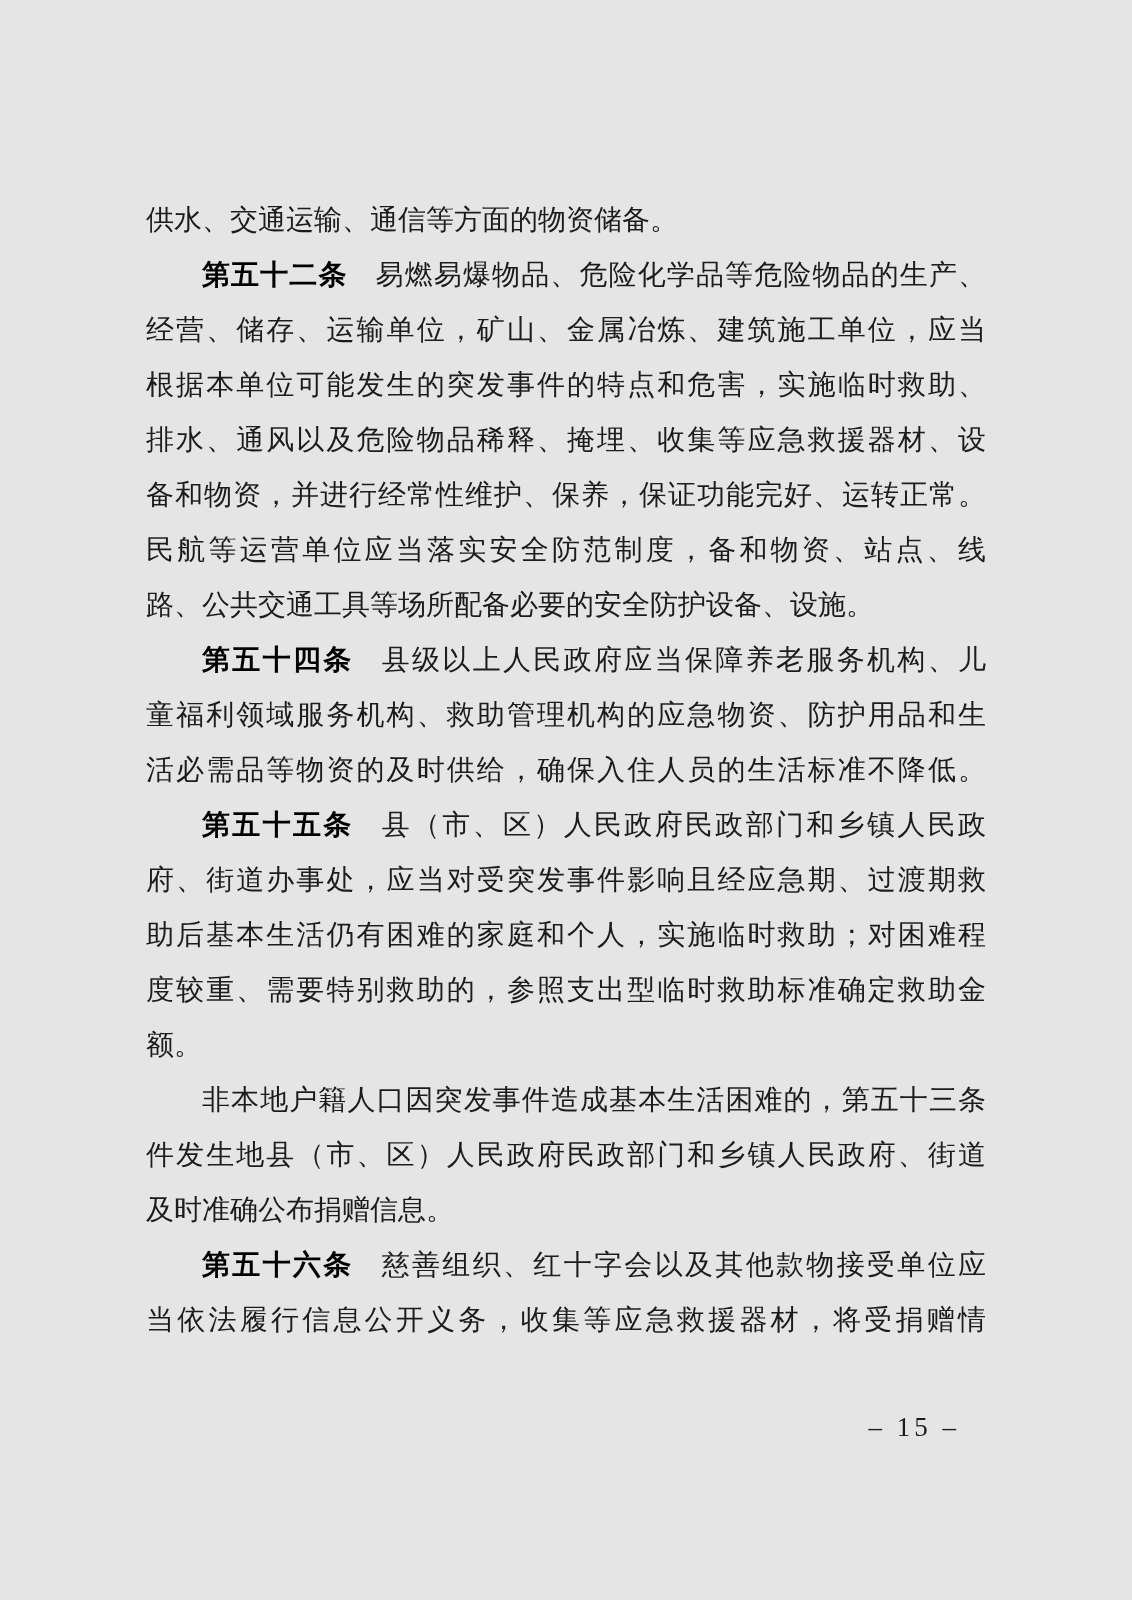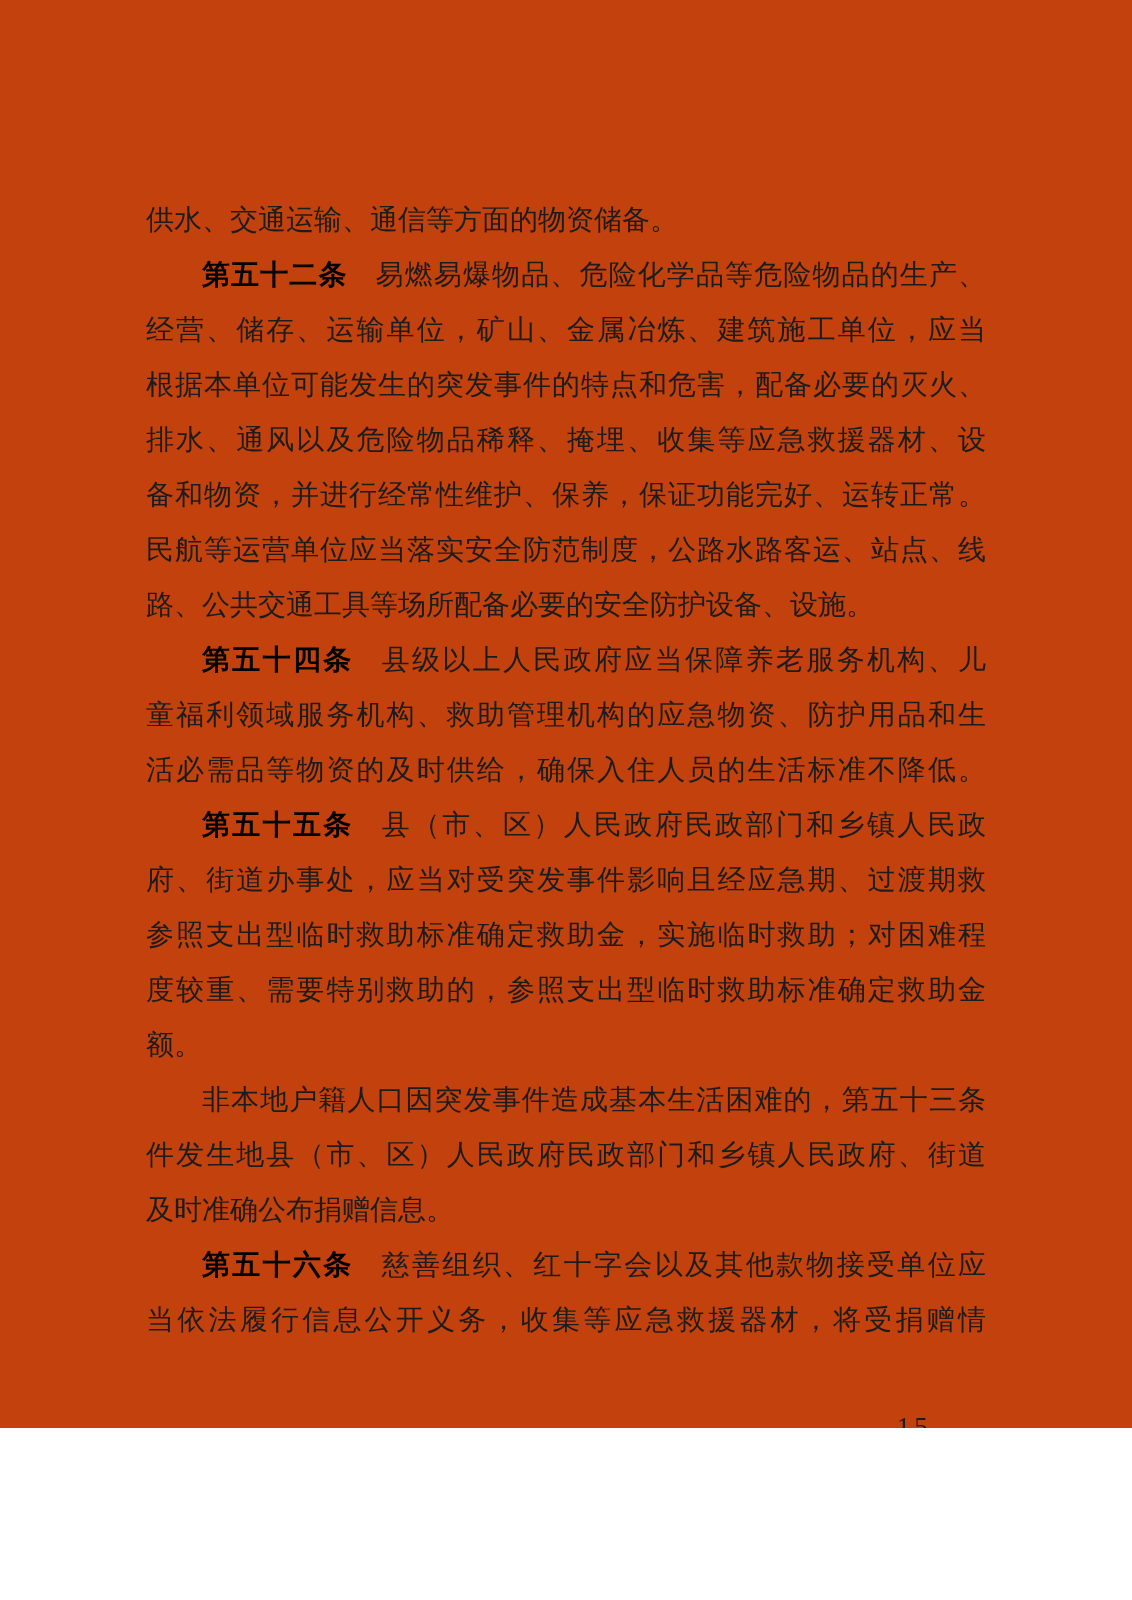--- a/index.html
+++ b/index.html
@@ -3,22 +3,22 @@
 <meta charset="utf-8">
 <style>
   html, body {
     margin: 0;
     padding: 0;
     background: #ffffff;
   }
   .page {
     position: relative;
     width: 1132px;
-    height: 1428px;
-    background: #c2410c;
+    height: 1600px;
+    background: #e5e5e5;
     overflow: hidden;
   }
   .doc {
     position: absolute;
     left: 146px;
     top: 192px;
     width: 840px;
   }
   .line {
     height: 55px;
@@ -60,42 +60,42 @@
 
 <div class="page">
   <div class="doc">
 
     <div class="line"><span>供水、交通运输、通信等方面的物资储备。</span></div>
 
     <div class="line justify indent"><span class="art">第五十二条</span><span>易燃易爆物品、危险化学品等危险物品的生产、</span></div>
 
     <div class="line justify"><span>经营、储存、运输单位，矿山、金属冶炼、建筑施工单位，应当</span></div>
 
-    <div class="line justify"><span>根据本单位可能发生的突发事件的特点和危害，配备必要的灭火、</span></div>
+    <div class="line justify"><span>根据本单位可能发生的突发事件的特点和危害，实施临时救助、</span></div>
 
     <div class="line justify"><span>排水、通风以及危险物品稀释、掩埋、收集等应急救援器材、设</span></div>
 
     <div class="line justify"><span>备和物资，并进行经常性维护、保养，保证功能完好、运转正常。</span></div>
 
 
-    <div class="line justify"><span>民航等运营单位应当落实安全防范制度，公路水路客运、站点、线</span></div>
+    <div class="line justify"><span>民航等运营单位应当落实安全防范制度，备和物资、站点、线</span></div>
 
     <div class="line"><span>路、公共交通工具等场所配备必要的安全防护设备、设施。</span></div>
 
     <div class="line justify indent"><span class="art">第五十四条</span><span>县级以上人民政府应当保障养老服务机构、儿</span></div>
 
     <div class="line justify"><span>童福利领域服务机构、救助管理机构的应急物资、防护用品和生</span></div>
 
     <div class="line justify"><span>活必需品等物资的及时供给，确保入住人员的生活标准不降低。</span></div>
 
     <div class="line justify indent"><span class="art">第五十五条</span><span>县（市、区）人民政府民政部门和乡镇人民政</span></div>
 
     <div class="line justify"><span>府、街道办事处，应当对受突发事件影响且经应急期、过渡期救</span></div>
 
-    <div class="line justify"><span>参照支出型临时救助标准确定救助金，实施临时救助；对困难程</span></div>
+    <div class="line justify"><span>助后基本生活仍有困难的家庭和个人，实施临时救助；对困难程</span></div>
 
     <div class="line justify"><span>度较重、需要特别救助的，参照支出型临时救助标准确定救助金</span></div>
 
     <div class="line"><span>额。</span></div>
 
     <div class="line justify indent"><span>非本地户籍人口因突发事件造成基本生活困难的，第五十三条</span></div>
 
     <div class="line justify"><span>件发生地县（市、区）人民政府民政部门和乡镇人民政府、街道</span></div>
 
     <div class="line"><span>及时准确公布捐赠信息。</span></div>

